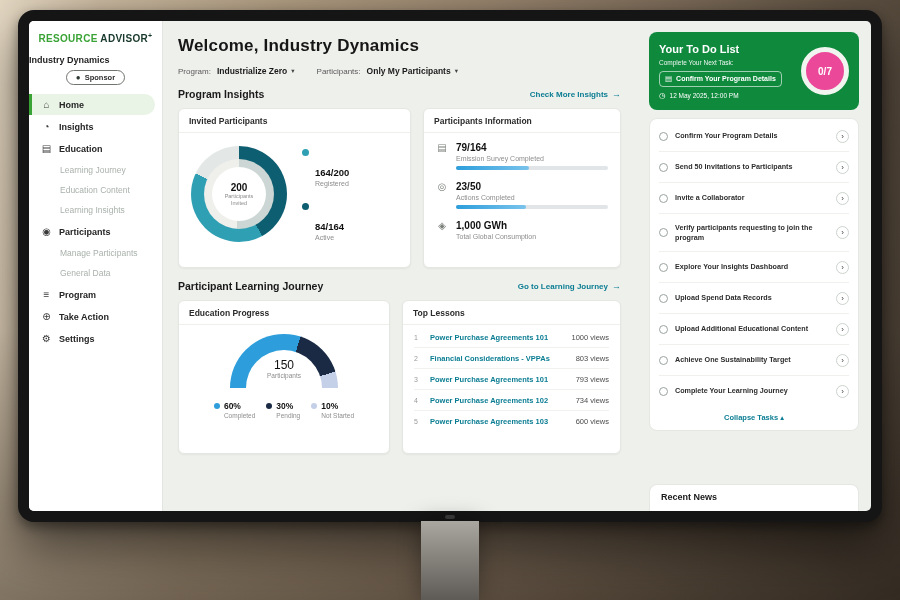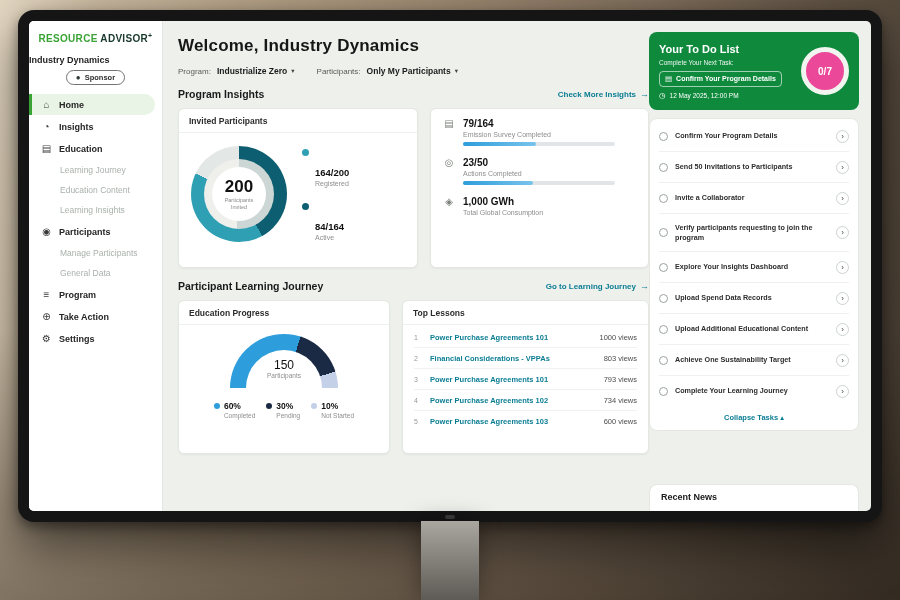--- a/index.html
+++ b/index.html
@@ -24,42 +24,42 @@
   .badge { margin:5px auto 9px; display:flex; align-items:center; gap:4px; border:1px solid #71756f;
     border-radius:10px; padding:2px 9px; font-size:7.5px; font-weight:bold; color:#2e2e2e; width:max-content; cursor:pointer; }
   .badge-ic { font-size:8px; color:#2f3a33; line-height:1; }
   .nav-item { display:flex; align-items:center; gap:7px; padding:5.5px 8px 5.5px 12px; margin:1px 7px 1px 0;
     font-size:9px; font-weight:bold; color:#262626; cursor:pointer; }
   .nav-ic { font-size:10px; width:11px; text-align:center; font-weight:normal; color:#3a3a3a; line-height:1; }
   .nav-item.active { background:#e9f4e6; border-left:3px solid #3aa335; border-radius:0 12px 12px 0; padding-left:9px; }
   .nav-sub { padding:5px 8px 5px 31px; font-size:8.5px; color:#a9b1ab; cursor:pointer; }
 
   
-  .main { flex:1; min-width:0; padding:10px 0 0 15px; }
+  .main { flex:1; min-width:0; padding:10px 28px 0 15px; }
   .title { font-size:17px; font-weight:bold; color:#161616; margin:5px 0 10px; letter-spacing:.2px; }
   .filters { display:flex; align-items:center; gap:6px; font-size:8px; color:#5b5b5b; margin-bottom:12px; }
   .f-value { display:flex; align-items:center; gap:4px; font-size:8.5px; font-weight:bold; color:#1b1b1b; margin-right:16px; cursor:pointer; }
   .chev { font-size:6.5px; color:#444; }
   .sec-row { display:flex; align-items:center; justify-content:space-between; margin:0 0 8px; }
   .sec-title { font-size:10.5px; font-weight:bold; color:#1a1a1a; }
   .sec-link { display:flex; align-items:center; gap:4px; font-size:8px; font-weight:bold; color:#0b7d93; cursor:pointer; text-decoration:none; }
   .arr { font-size:9px; }
   .cards { display:flex; gap:12px; margin-bottom:12px; }
   .card { background:#fff; border:1px solid #e5e7e2; border-radius:6px; box-shadow:0 1px 2px rgba(0,0,0,.05); }
   .card-title { font-size:8.5px; font-weight:bold; color:#2c2c2c; padding:7px 10px 6px; border-bottom:1px solid #eef0ec; }
 
   .c-invited { width:240px; height:160px; }
   .donut-row { display:flex; align-items:center; gap:15px; padding:13px 12px; }
   .donut { position:relative; flex:none; width:96px; height:96px; border-radius:50%;
     background:conic-gradient(#0d5e70 0 calc(var(--p1)*1%), #2fa0b4 0 calc(var(--p2)*1%), #e3e8e6 0); }
   .donut::before { content:""; position:absolute; inset:13px; border-radius:50%;
     background:conic-gradient(#ccd6d4 0 51%, #efefec 0); }
   .donut-center { position:absolute; inset:21px; background:#fff; border-radius:50%;
     display:flex; flex-direction:column; align-items:center; justify-content:center; }
-  .donut-val { font-size:17px; font-weight:bold; color:#101010; }
+  .donut-val { font-size:10px; font-weight:bold; color:#101010; }
   .donut-lab { font-size:5.5px; color:#8b8b8b; text-align:center; line-height:1.25; width:42px; }
   .legend { display:flex; flex-direction:column; gap:14px; }
   .leg-item { display:flex; align-items:flex-start; gap:6px; }
   .leg-dot { width:7px; height:7px; border-radius:50%; margin-top:2px; flex:none; }
   .dot-registered { background:#2fa0b4; } .dot-active { background:#0d5e70; }
   .leg-val { font-size:9.5px; font-weight:bold; color:#101010;margin-top:20px; }
   .leg-lab { font-size:7px; color:#8d8d8d; margin-top:2px; }
 
   .c-info { flex:1; height:160px; }
   .stats { padding:9px 12px; display:flex; flex-direction:column; gap:11px; }
@@ -218,20 +218,21 @@
                   <span>
                     <div class="leg-val">84/164</div>
                     <div class="leg-lab">Active</div>
                   </span>
                 </div>
               </div>
             </div>
           </div>
 
           <div class="card c-info">
+            <div class="card-title">Participants Information</div>
             <div class="stats">
               <div class="stat">
                 <span class="stat-ic">▤</span>
                 <span>
                   <div class="stat-val">79/164</div>
                   <div class="stat-lab">Emission Survey Completed</div>
                   <div class="bar" style="--p: 48;">
                       <i></i>
                     </div>
                 </span>

